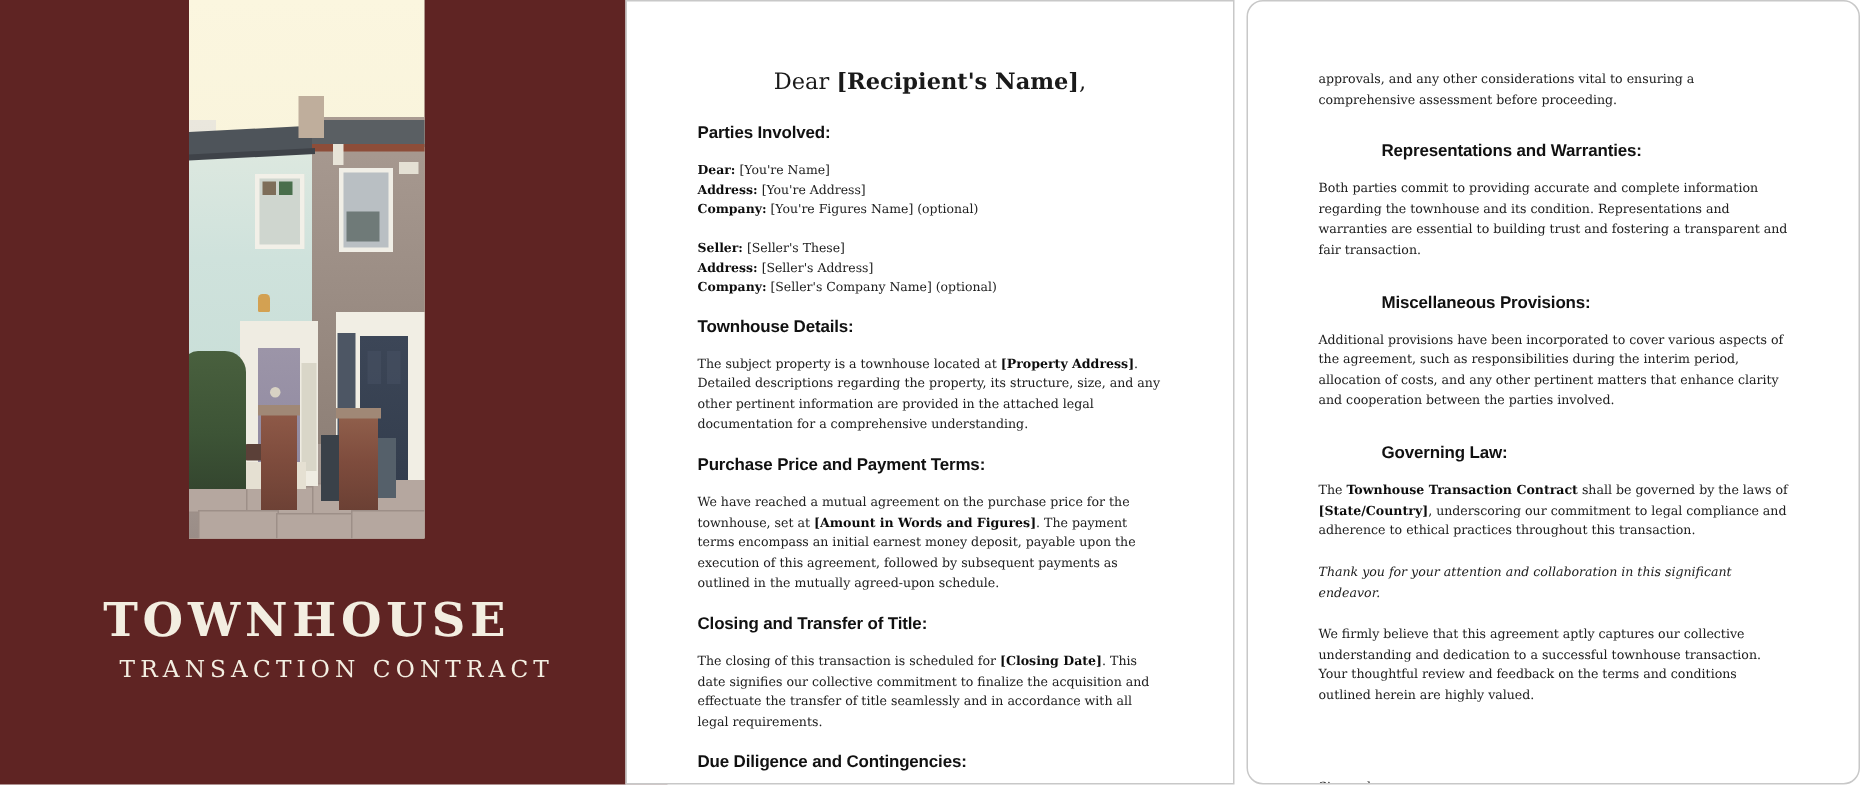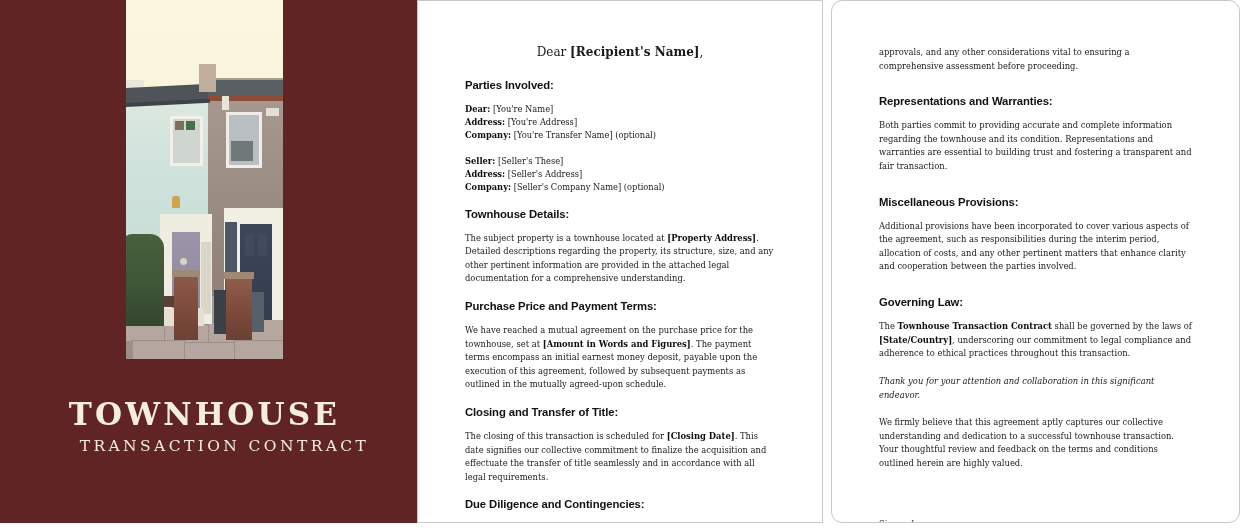--- a/index.html
+++ b/index.html
@@ -178,35 +178,35 @@
   .page-2 { left: 417px; width: 406px; height: 523px; }
   .page-3 { left: 831px; width: 409px; height: 523px; border-radius: 11px; }
 
   .page-inner { padding: 0 47px; }
   .page-2 .page-inner { padding-top: 44px; }
   .page-3 .page-inner { padding-top: 45px; }
 
   .greeting {
     text-align: center;
     font-family: "DejaVu Serif", serif;
-    font-size: 12px;
+    font-size: 15px;
     color: #1a1a1a;
     margin: 0 0 20px 0;
   }
   .greeting b { font-weight: 700; }
 
   h2.sec-head {
     font-family: "Liberation Sans", sans-serif;
     font-size: 11.3px;
     font-weight: 700;
     color: #111111;
     margin: 0 0 12px 0;
     letter-spacing: -0.1px;
   }
-  .sec-head.spaced { margin-top: 22px; }
+  .sec-head.spaced { margin-top: 22px; margin-left: 42px; }
 
   p.body-text {
     font-family: "DejaVu Serif", serif;
     font-size: 8.4px;
     line-height: 1.62;
     color: #202020;
     margin: 0 0 14px 0;
     text-align: left;
   }
   p.body-text b { font-weight: 700; color: #0d0d0d; }
@@ -300,21 +300,21 @@
       <p class="greeting"><span>Dear </span><b>[Recipient's Name]</b><span>,</span></p>
 
       <h2 class="sec-head">Parties Involved:</h2>
 
       <div class="party-block">
         <span class="lbl">Dear:</span>
         <span>[You're Name]</span><br>
         <span class="lbl">Address:</span>
         <span>[You're Address]</span><br>
         <span class="lbl">Company:</span>
-        <span>[You're Transfer Name] (optional)</span>
+        <span>[You're Figures Name] (optional)</span>
       </div>
 
       <div class="party-block">
         <span class="lbl">Seller:</span>
         <span>[Seller's These]</span><br>
         <span class="lbl">Address:</span>
         <span>[Seller's Address]</span><br>
         <span class="lbl">Company:</span>
         <span>[Seller's Company Name] (optional)</span>
       </div>

